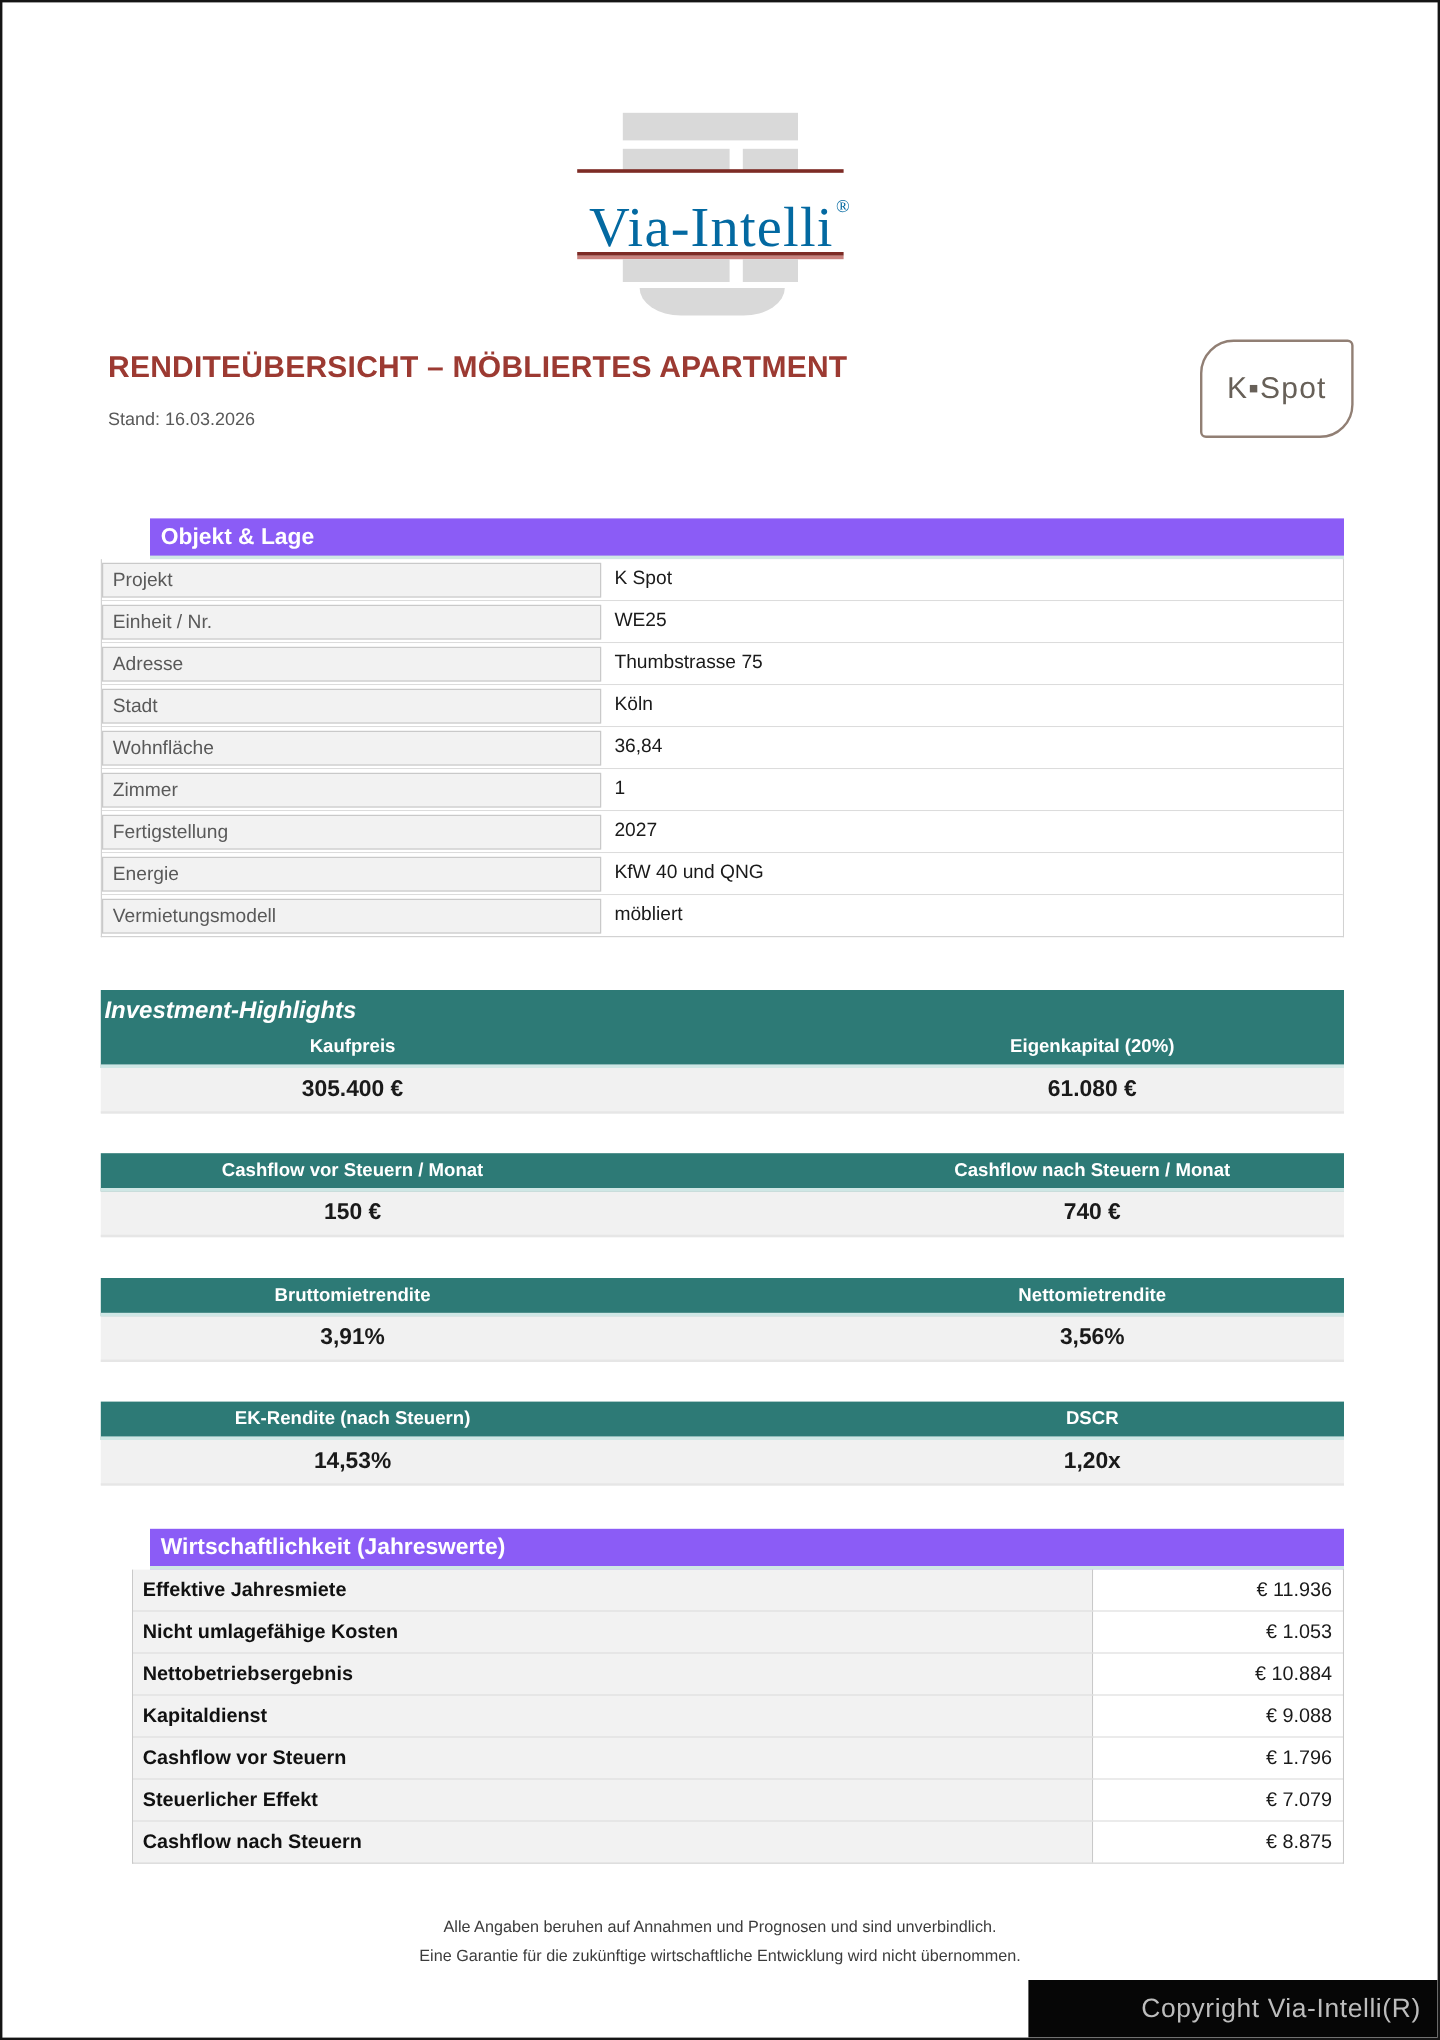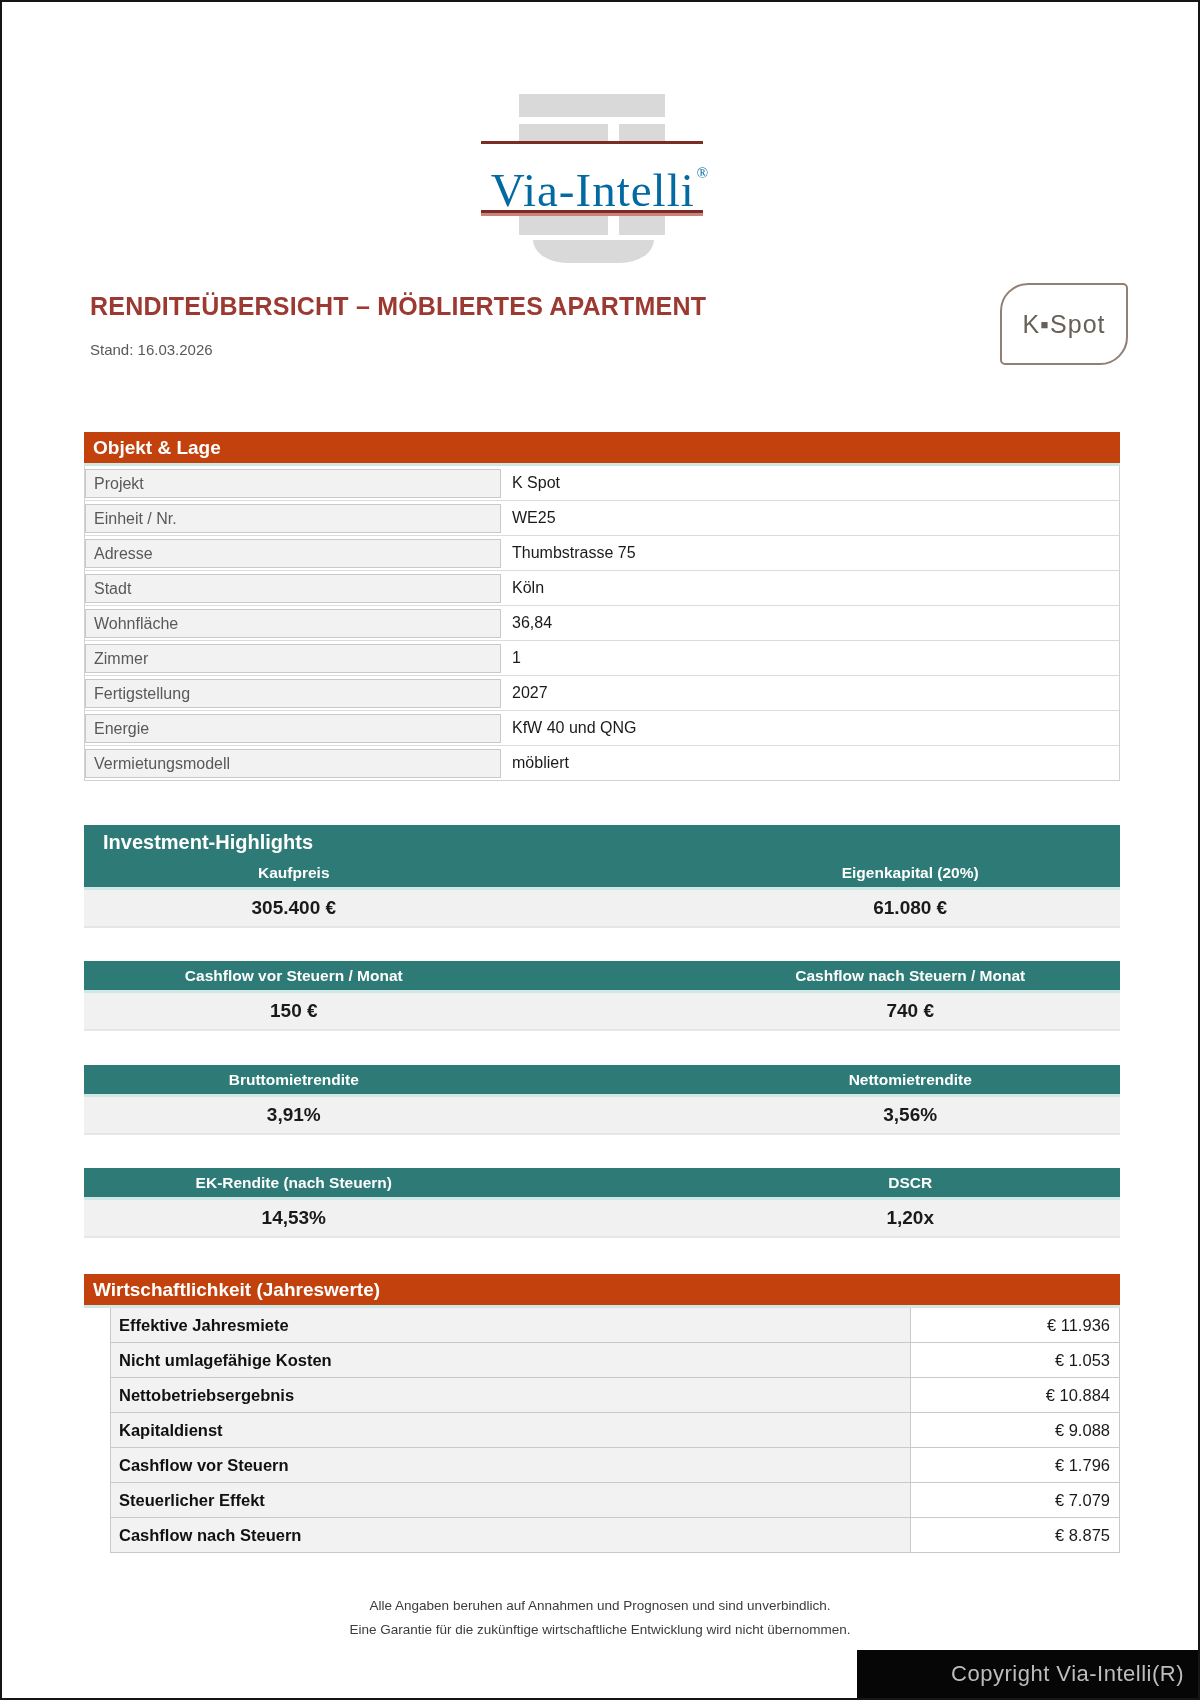--- a/index.html
+++ b/index.html
@@ -41,43 +41,43 @@
   .kspot {
     position:absolute; top:281px; right:70px; width:124px; height:78px;
     border:2px solid #917f74; border-radius:28px 5px 28px 5px;
     display:flex; align-items:center; justify-content:center;
     font-size:25px; color:#676058; letter-spacing:1px; background:#fff;
   }
 
   
   .band { position:absolute; left:82px; width:1036px; box-sizing:border-box; }
   .teal-head {
-    background:#c2410c; color:#ffffff; font-weight:bold;
+    background:#8b5cf6; color:#ffffff; font-weight:bold;
     height:31px; line-height:31px; font-size:19px; padding-left:9px;
-    border-bottom:3px solid #cfe7e5; box-sizing:content-box;
+    border-bottom:3px solid #cfe7e5; box-sizing:content-box;margin-left:41px;
   }
 
   
   .objekt-rows { border:1px solid #d2d2d2; border-top:none; }
   .objekt-rows .row { display:flex; height:34px; border-bottom:1px solid #dcdcdc; background:#fff; }
   .objekt-rows .row:last-child { border-bottom:none; }
   .objekt-rows .lbl {
     width:416px; box-sizing:border-box; background:#f2f2f2;
     border:1px solid #c9c9c9; margin:3px 0 2px 0;
     color:#595959; font-size:16px;
     display:flex; align-items:center; padding-left:8px;
   }
   .objekt-rows .val {
     flex:1; font-weight:normal; color:#1a1a1a; font-size:16px;
     display:flex; align-items:center; padding-left:11px;
   }
 
   
   .ih .teal { background:#2d7a76; color:#fff; border-bottom:3px solid #cfe7e5; }
-  .ih-title { height:33px; line-height:34px; font-size:20px; font-weight:bold; padding-left:19px; }
+  .ih-title { height:33px; line-height:34px; font-size:20px; font-weight:bold; padding-left:3px;font-style:italic; }
   .ih-labels { display:flex; justify-content:space-between; height:29px; align-items:center; }
   .ih-labels .cell { width:40.5%; text-align:center; font-size:15.5px; font-weight:bold; }
   .ih-values {
     display:flex; justify-content:space-between; align-items:center;
     background:#f1f1f1; height:36px; border-bottom:2px solid #e6e6e6;gap:39px;
   }
   .ih-values .cell { width:40.5%; text-align:center; font-size:19px; font-weight:bold; color:#1a1a1a; }
 
   
   .wirt-rows { border:1px solid #c9c9c9; border-top:none;margin-left:26px; }

